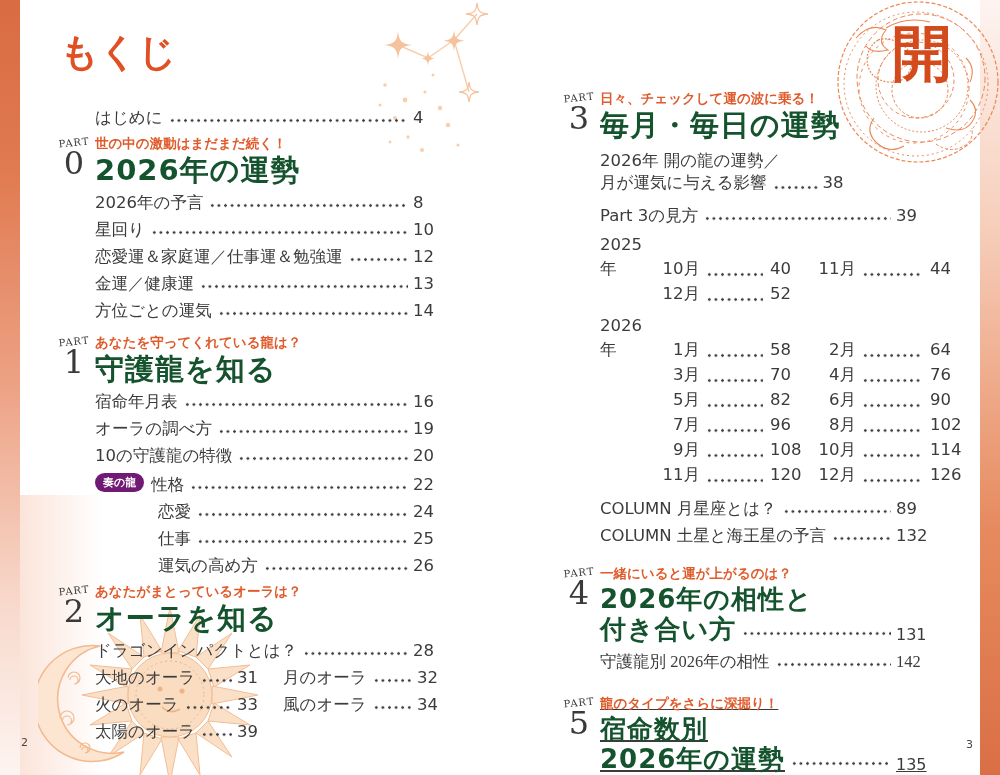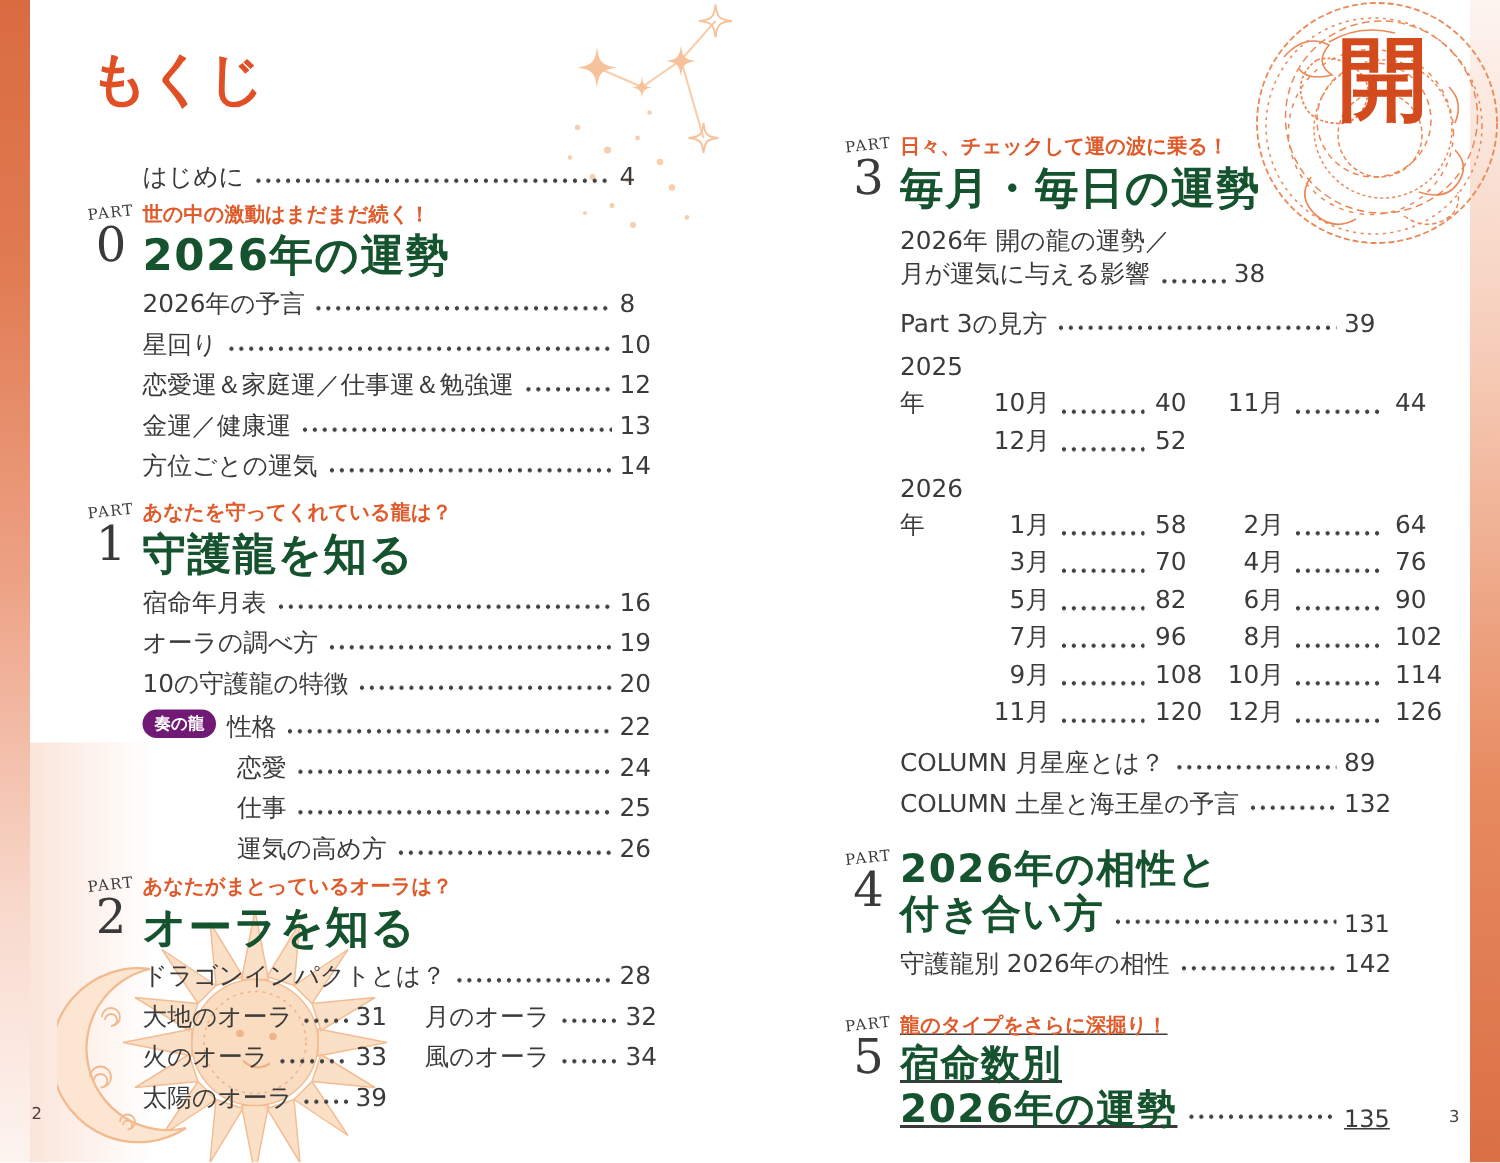--- a/index.html
+++ b/index.html
@@ -441,29 +441,30 @@
       </div>
     </section>
 
     <section style="margin-top:20px;">
       <div class="part-head">
         <div class="part-tag">
           <span class="part-word">PART</span>
           <span class="part-num">4</span>
         </div>
         <div style="flex:1;">
+          <div class="lead">一緒にいると運が上がるのは？</div>
           <div class="title title-sm">2026年の相性と</div>
           <div class="title-row">
             <span class="title title-sm">付き合い方</span>
             <span class="dots"></span>
             <span class="pg">131</span>
           </div>
         </div>
       </div>
-      <div class="row" style="margin-top:8px;">
+      <div class="row" style="margin-top:8px;font-family:Liberation Serif, serif;">
         <span>守護龍別 2026年の相性</span>
         <span class="dots"></span>
         <span class="pg">142</span>
       </div>
     </section>
 
     <section style="margin-top:24px;">
       <div class="part-head">
         <div class="part-tag">
           <span class="part-word">PART</span>

